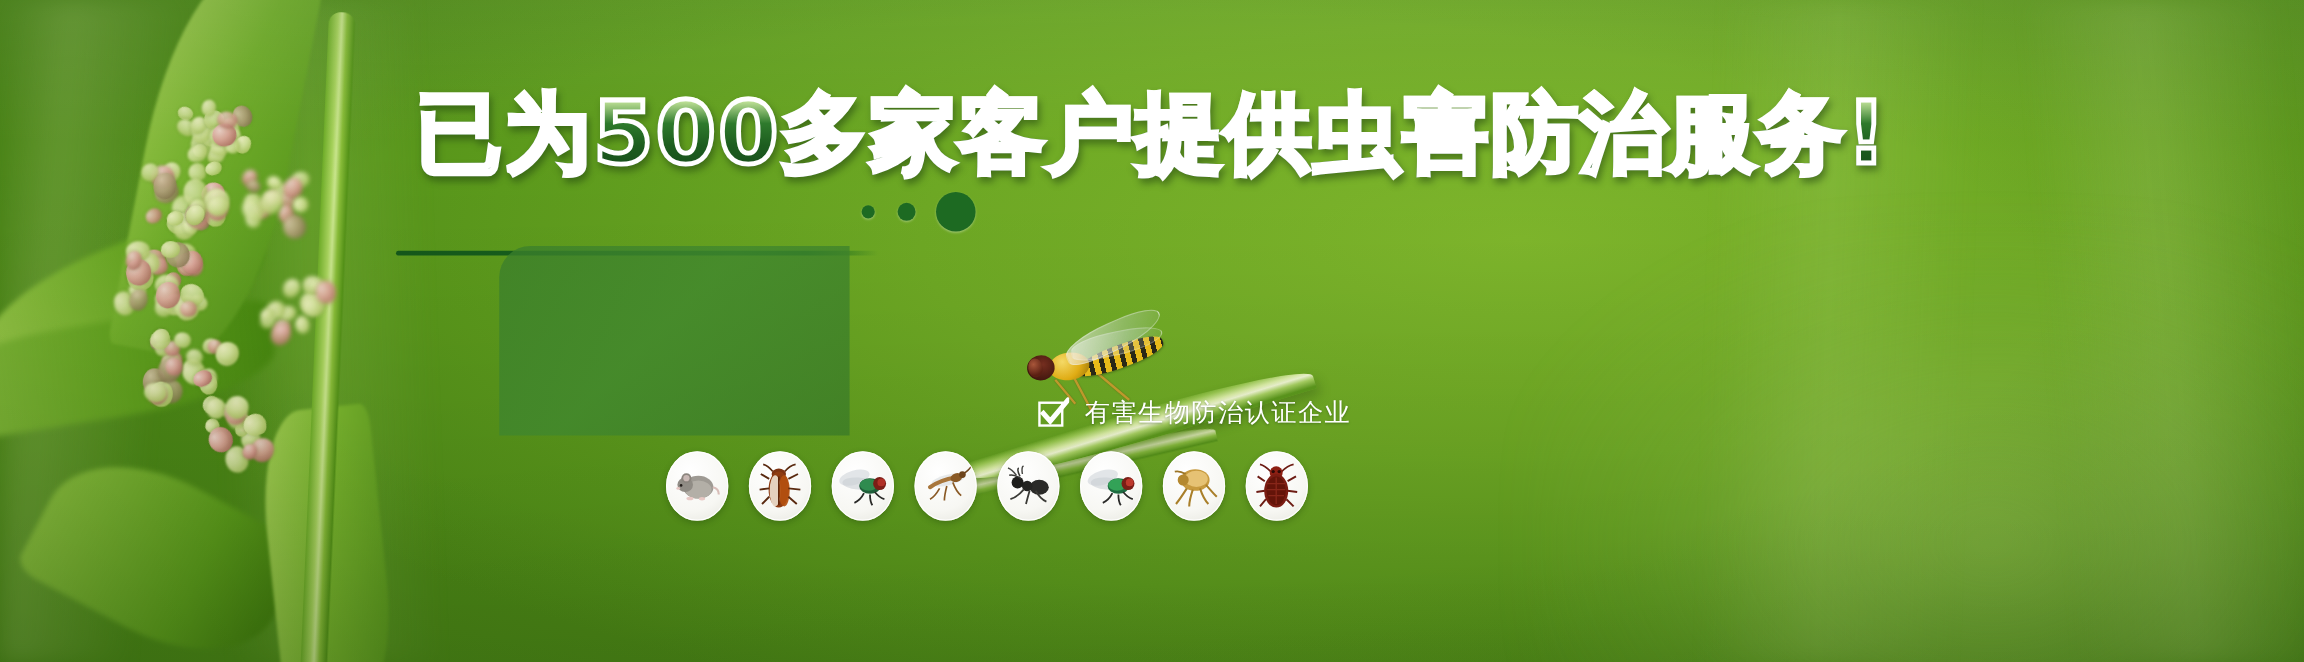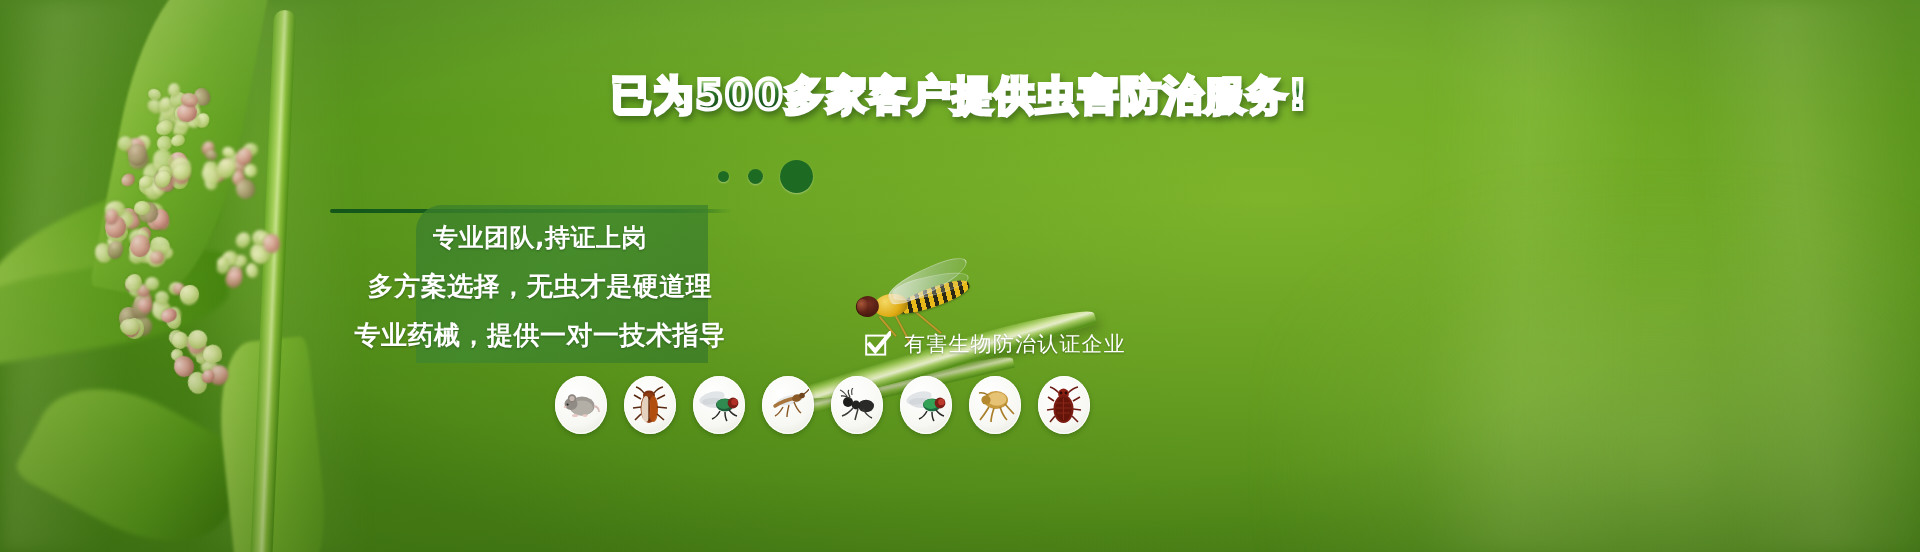--- a/index.html
+++ b/index.html
@@ -146,21 +146,21 @@
   .fly .leg.g3 { left: 66px; top: 42px; width: 34px; transform: rotate(48deg); }
 
   
   .headline-wrap {
     position: absolute; left: 0; top: 74px; width: 1920px;
     text-align: center;
   }
   .headline {
     display: inline-block;
     font-family: "DejaVu Sans", "Liberation Sans", sans-serif;
-    font-size: 40px;
+    font-size: 72px;
     font-weight: bold;
     letter-spacing: 2px;
     line-height: 1.05;
     color: #1b5c20;
     background: linear-gradient(to bottom, #eaf7de 0%, #bde096 14%, #2e7a2c 38%, #1d5d1f 62%, #15491a 100%);
     -webkit-background-clip: text;
     background-clip: text;
     -webkit-text-fill-color: transparent;
     paint-order: stroke fill;
     -webkit-text-stroke: 4px #ffffff;
@@ -433,25 +433,20 @@
   </div>
 
   <div class="deco-rule"></div>
   <div class="deco-dots">
     <span class="dot d1"></span>
     <span class="dot d2"></span>
     <span class="dot d3"></span>
   </div>
 
   <div class="feature-box"></div>
-  <div class="feature-lines">
-    <div class="fline f1">专业团队,持证上岗</div>
-    <div class="fline f2">多方案选择，无虫才是硬道理</div>
-    <div class="fline f3">专业药械，提供一对一技术指导</div>
-  </div>
 
   <div class="bullets">
     <div class="bullet">
       <span class="chk">
         <svg width="26" height="26" viewBox="0 0 26 26">
           <rect x="1.2" y="4.6" width="19" height="19" fill="none" stroke="#ffffff" stroke-width="2"></rect>
           <path d="M4.5 13.5 L10.2 20 L25 2.4" fill="none" stroke="#ffffff" stroke-width="4.2" stroke-linecap="square"></path>
         </svg>
       </span>
       <span class="bullet-text">有害生物防治认证企业</span>

